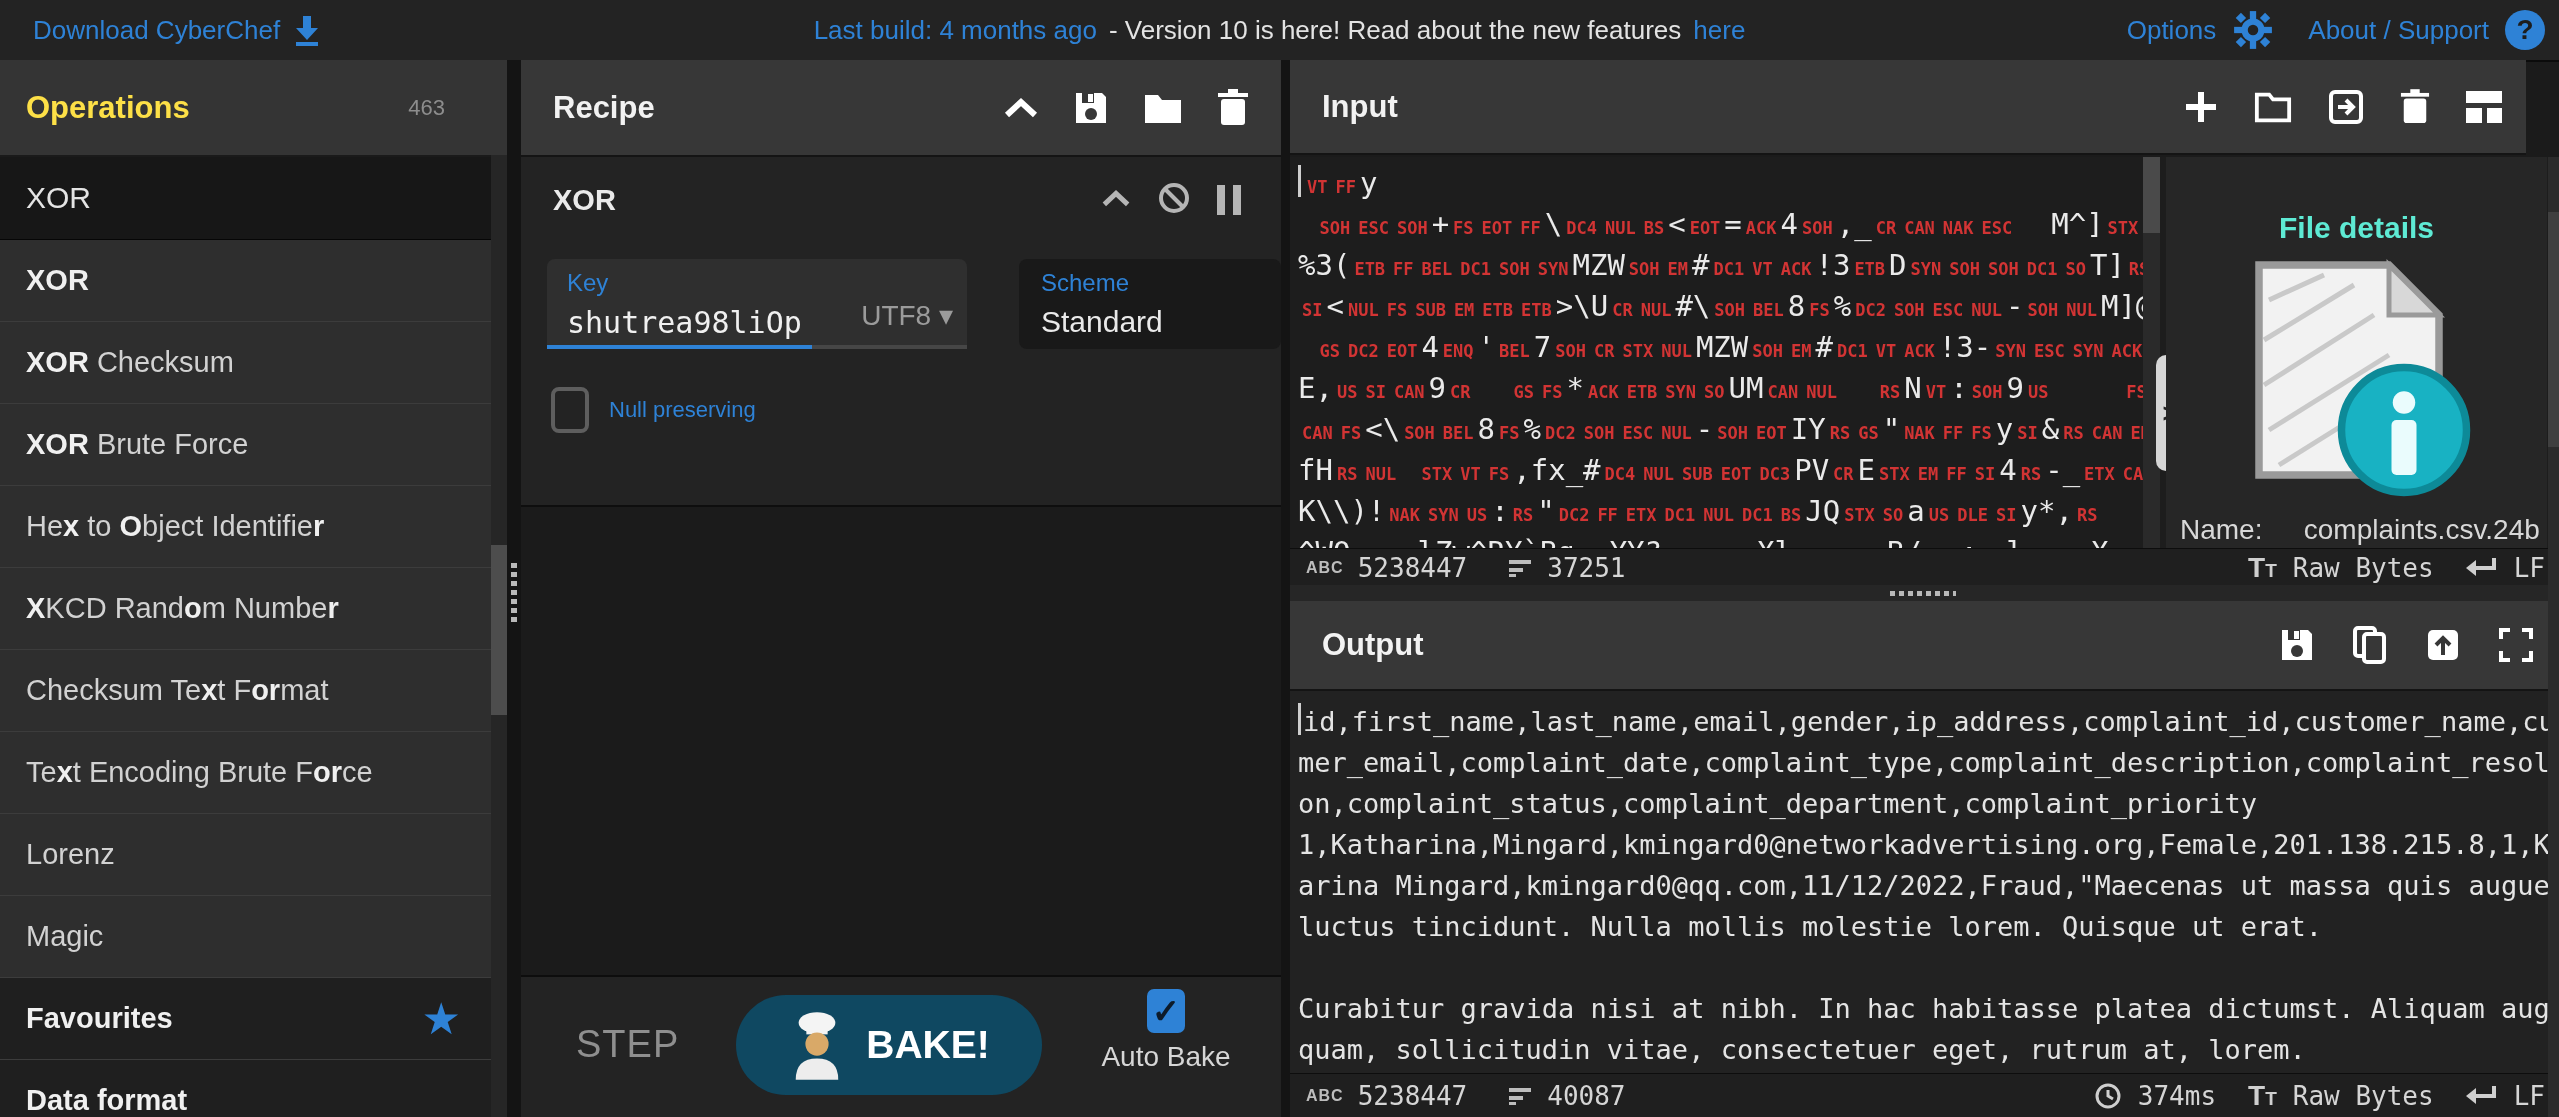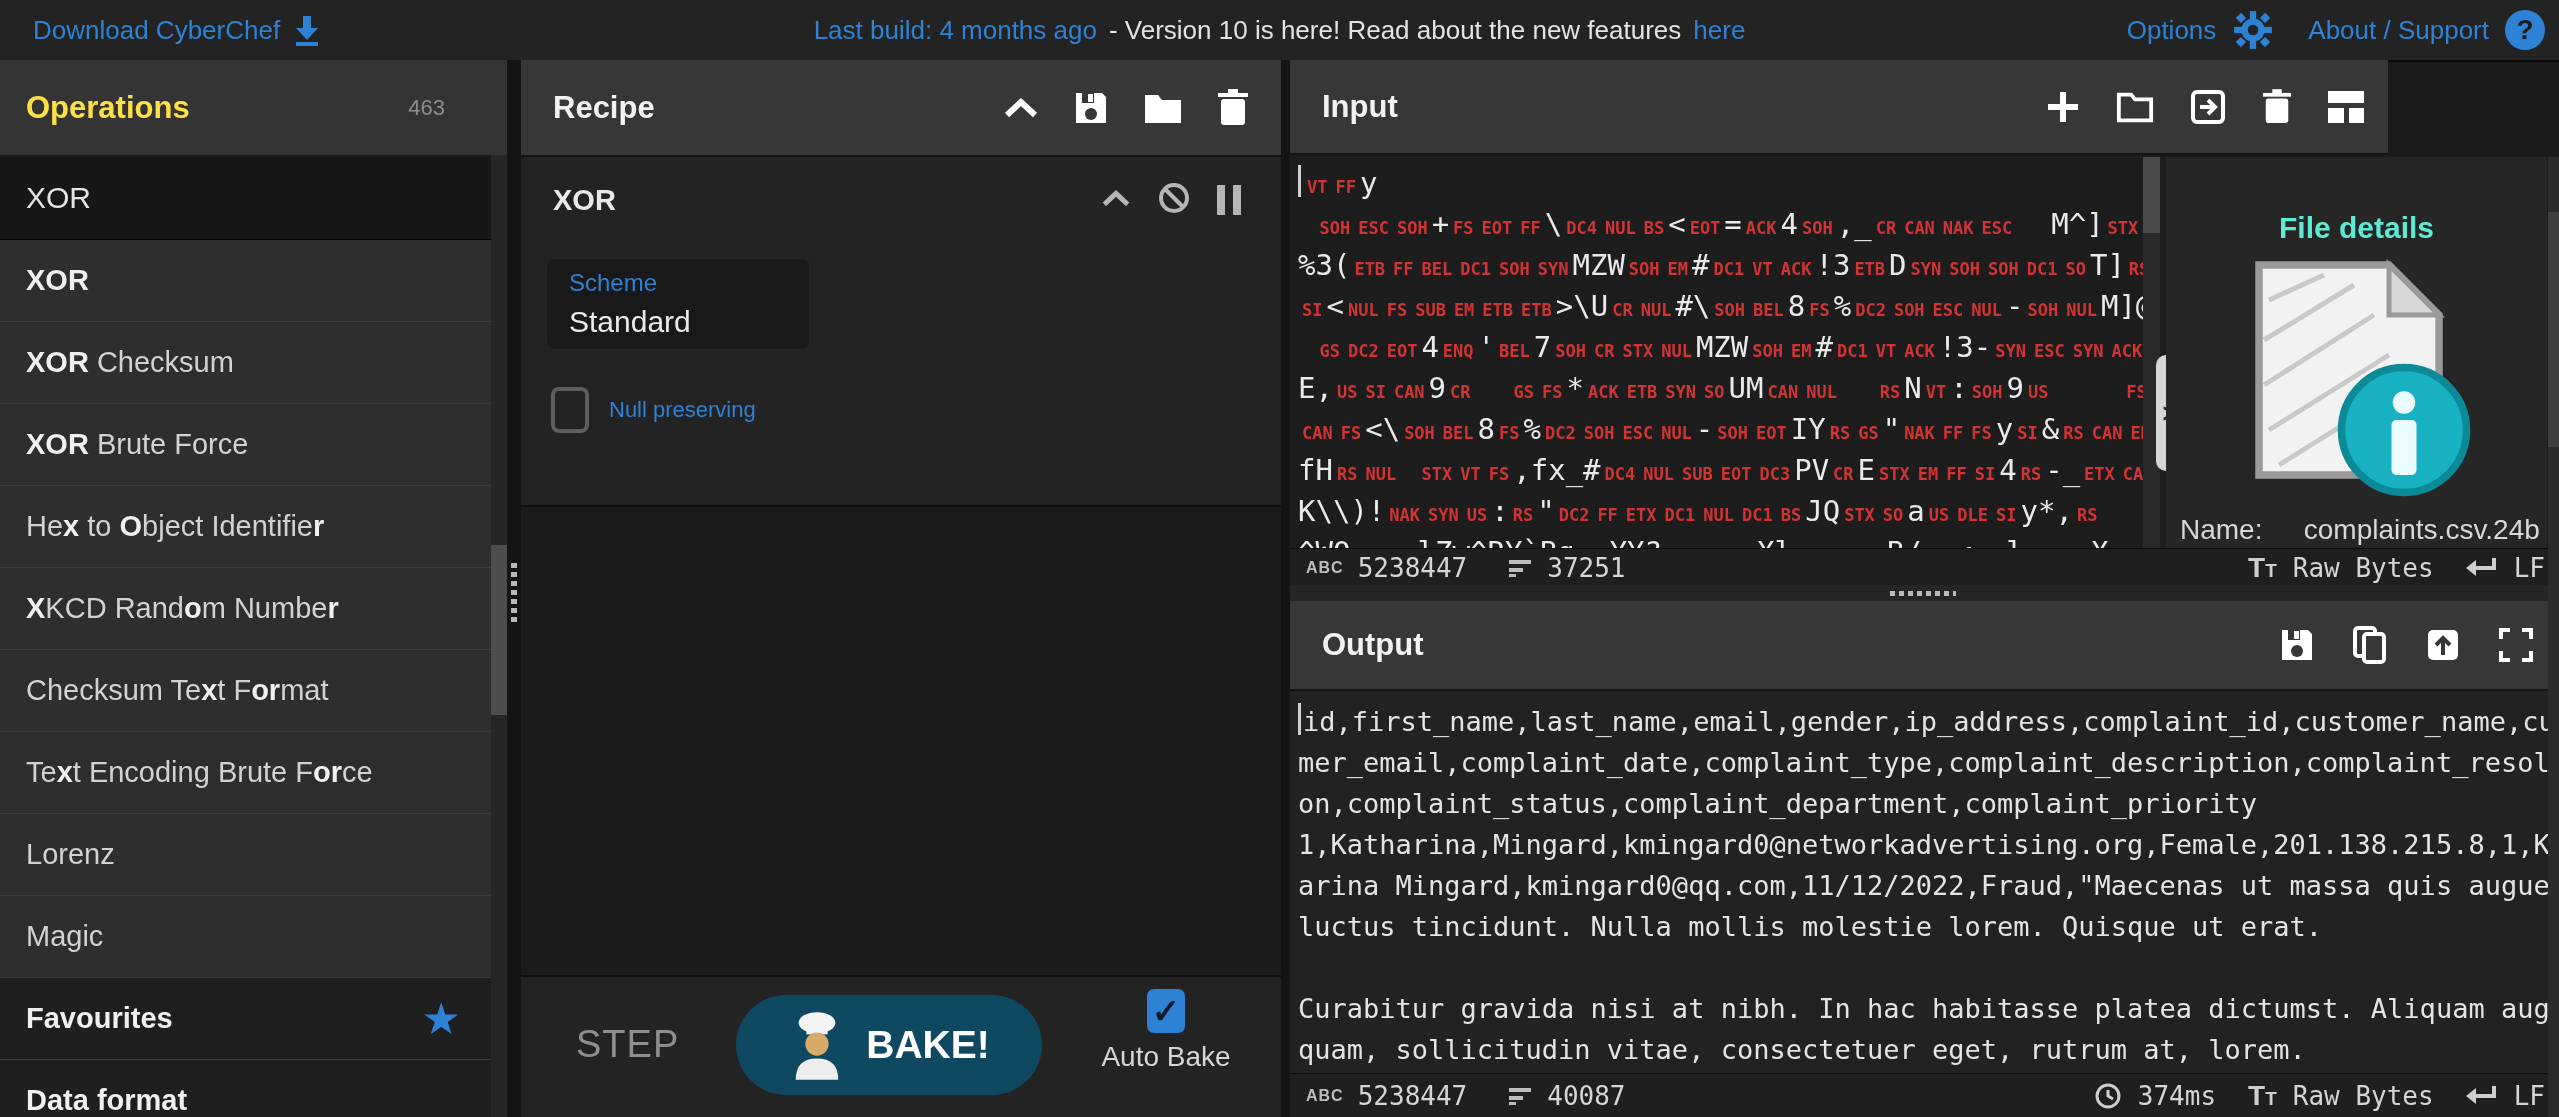--- a/index.html
+++ b/index.html
@@ -72,21 +72,21 @@
             display:flex;align-items:center;justify-content:center;gap:20px;}
   .bake-label{color:#fff;font-weight:bold;font-size:39px;}
   .autobake{position:absolute;left:560px;top:12px;width:170px;text-align:center;}
   .cbx-checked{width:38px;height:44px;margin:0 auto;background:#2e82d6;border-radius:7px;
                display:flex;align-items:center;justify-content:center;color:#0d1b2a;font-size:34px;font-weight:bold;}
   .autobake-label{margin-top:8px;color:#d6d6d6;font-size:28px;}
 
   .vsep2{position:absolute;top:60px;left:1281px;width:9px;height:1057px;background:#141414;}
 
   
-  .input-header{position:absolute;top:60px;left:1290px;width:1098px;height:95px;padding:0 0 0 32px;box-sizing:border-box;}
+  .input-header{position:absolute;top:60px;left:1290px;width:1236px;height:95px;padding:0 0 0 32px;box-sizing:border-box;}
   .input-header .hicons{gap:36px;padding-right:24px;}
   .input-body{position:absolute;top:157px;left:1290px;width:1269px;height:391px;background:#1d1d1d;overflow:hidden;}
   .bin-wrap{position:absolute;top:6px;left:8px;width:845px;height:385px;overflow:hidden;}
   .bin-line{white-space:pre;line-height:41px;height:41px;}
   .prn{font-family:"DejaVu Sans Mono",monospace;font-size:29px;color:#eaeaea;}
   .ctrl{font-family:"DejaVu Sans Mono",monospace;font-weight:bold;font-size:17px;color:#d23434;padding:0 4px;}
   .caret{display:inline-block;width:3px;height:32px;background:#cfcfcf;margin-right:2px;vertical-align:-4px;}
   .in-scroll{position:absolute;top:0;left:853px;width:17px;height:391px;background:#2a2a2a;}
   .in-thumb{position:absolute;top:0;left:0;width:17px;height:76px;background:#4a4a4a;}
 
@@ -263,20 +263,28 @@
                 <circle cx="17" cy="17" r="13" stroke="#b5b5b5" stroke-width="4" fill="none"></circle>
                 <line x1="8" y1="8" x2="26" y2="26" stroke="#b5b5b5" stroke-width="4"></line>
               </svg></span>
           <span class="pause-ic">
               <i></i>
               <i></i>
             </span>
         </div>
       </div>
       <div class="fields">
+        <div class="key-field">
+          <div class="f-label">Key</div>
+          <div class="key-value">shutrea98liOp</div>
+          <div class="utf8"><span>UTF8</span> <span>▾</span></div>
+          <div class="key-underline">
+              <i></i>
+            </div>
+        </div>
         <div class="scheme-field">
           <div class="f-label">Scheme</div>
           <div class="scheme-value">Standard</div>
         </div>
       </div>
       <div class="null-row">
         <div class="cbx-empty"></div>
         <span class="null-label">Null preserving</span>
       </div>
     </div>

